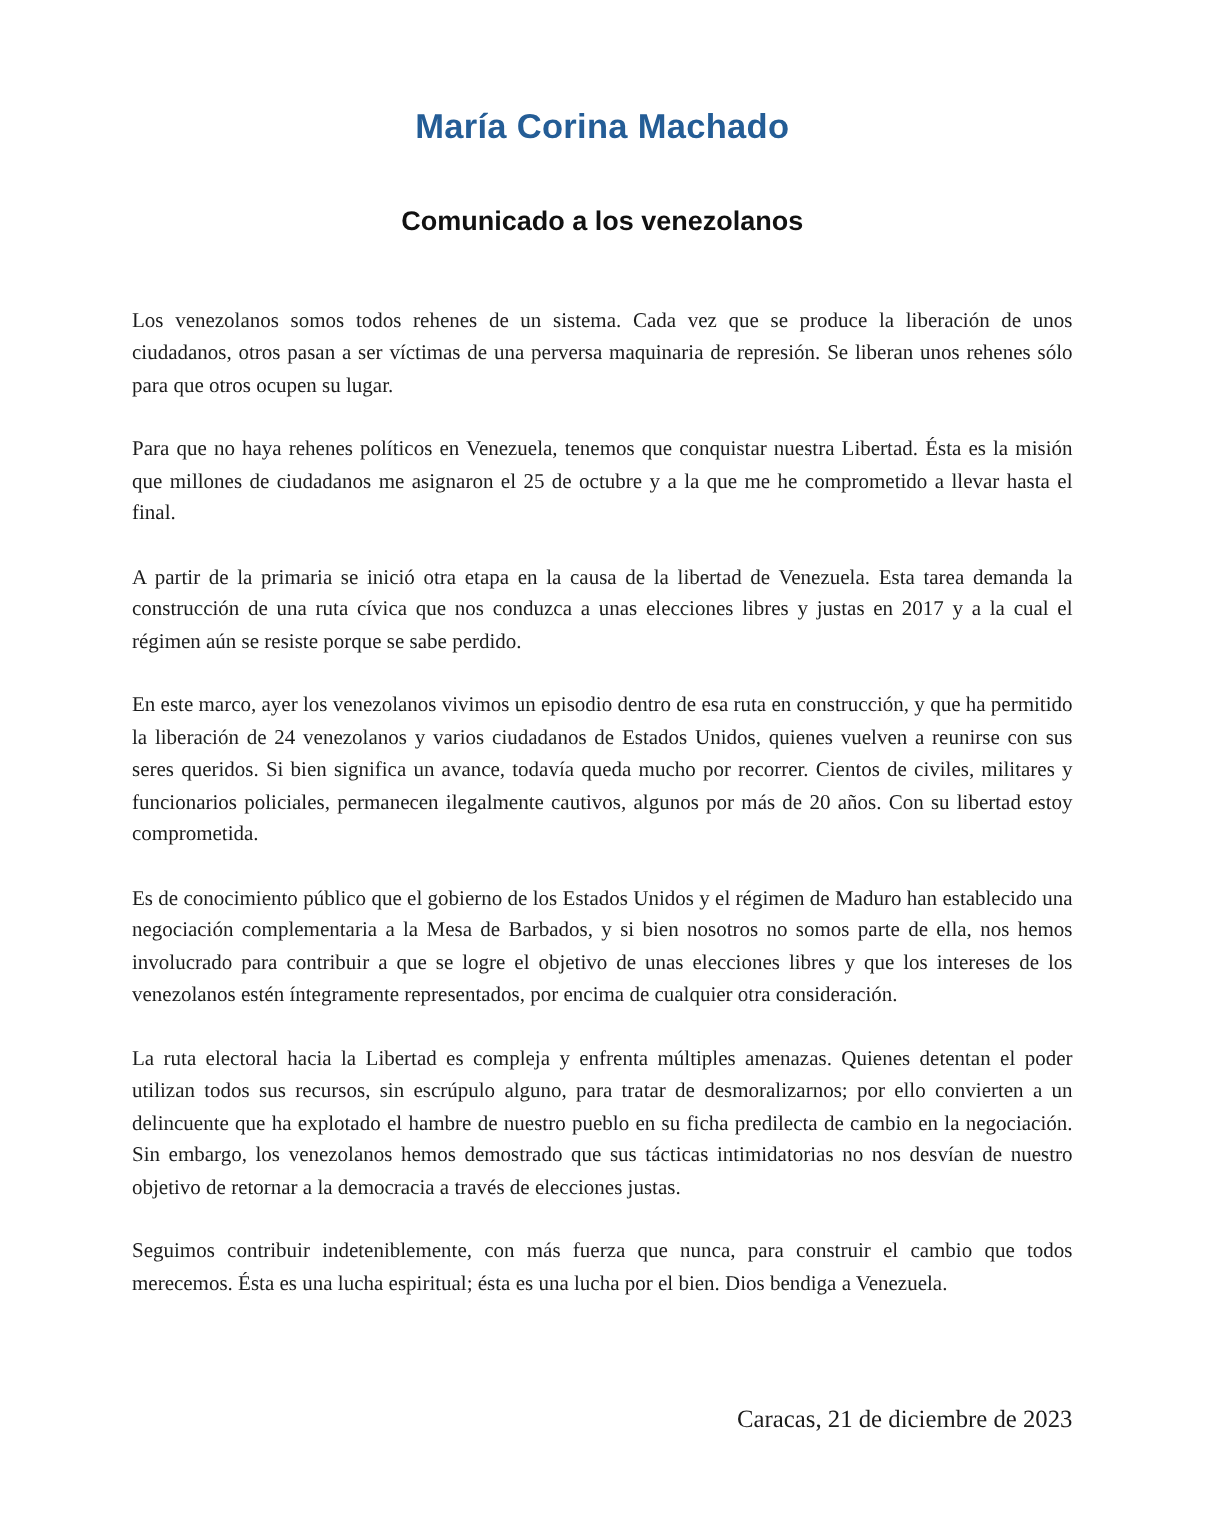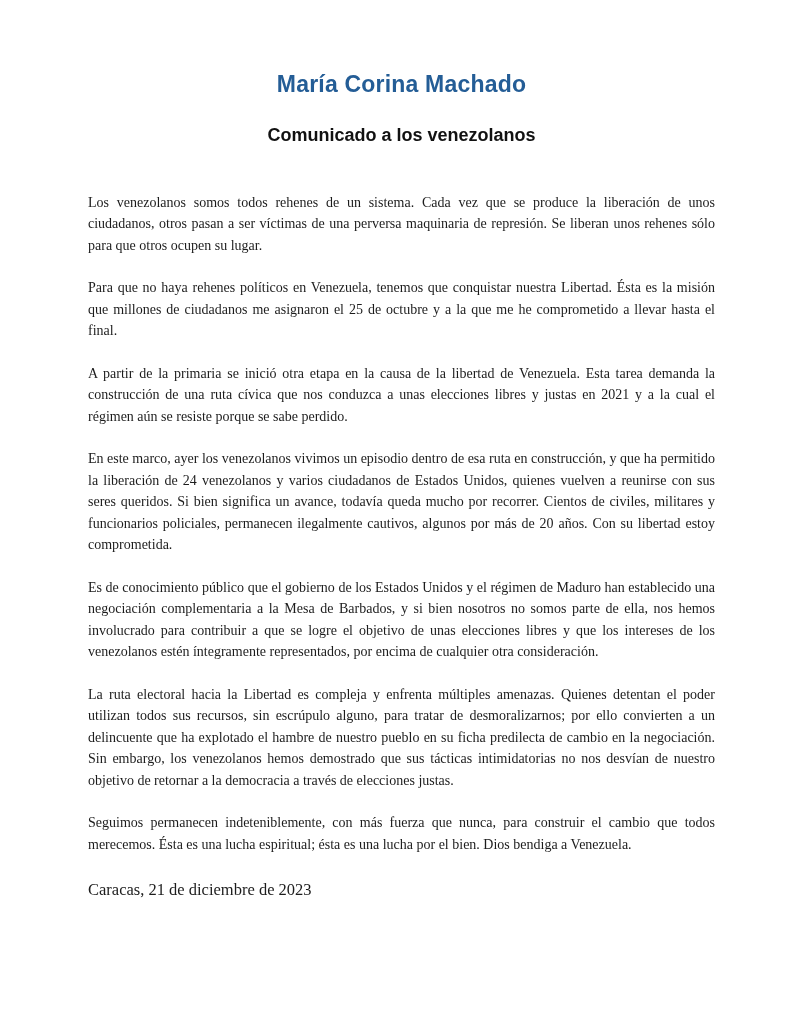--- a/index.html
+++ b/index.html
@@ -21,21 +21,21 @@
     padding: 72px 88px 0 88px;
     background: var(--page-bg);
   }
   .doc-title {
     font-family: "Liberation Sans", sans-serif;
     font-weight: bold;
     font-size: 23px;
     line-height: 1.1;
     color: var(--title-color);
     text-align: center;
-    margin: 0 0 28px 0;
+    margin: 0 0 40px 0;
     letter-spacing: 0.2px;
   }
   .doc-subtitle {
     font-family: "Liberation Sans", sans-serif;
     font-weight: bold;
     font-size: 18px;
     line-height: 1.15;
     color: #111111;
     text-align: center;
     margin: 0 0 46px 0;
@@ -46,35 +46,36 @@
     line-height: 21.5px;
     color: var(--text-color);
     text-align: justify;
     margin: 0 0 21px 0;
   }
   .dateline {
     font-family: "Liberation Serif", serif;
     font-size: 16.5px;
     line-height: 21.5px;
     color: var(--text-color);
-    margin-top: 24px;
+    text-align: right;
+    margin-top: 68px;
   }
 </style>
 </head>
 <body>
 
 <div class="page">
   <h1 class="doc-title">María Corina Machado</h1>
 
   <h2 class="doc-subtitle">Comunicado a los venezolanos</h2>
 
   <div class="doc-body">
     <p>Los venezolanos somos todos rehenes de un sistema. Cada vez que se produce la liberación de unos ciudadanos, otros pasan a ser víctimas de una perversa maquinaria de represión. Se liberan unos rehenes sólo para que otros ocupen su lugar.</p>
     <p>Para que no haya rehenes políticos en Venezuela, tenemos que conquistar nuestra Libertad. Ésta es la misión que millones de ciudadanos me asignaron el 25 de octubre y a la que me he comprometido a llevar hasta el final.</p>
-    <p>A partir de la primaria se inició otra etapa en la causa de la libertad de Venezuela. Esta tarea demanda la construcción de una ruta cívica que nos conduzca a unas elecciones libres y justas en 2021 y a la cual el régimen aún se resiste porque se sabe perdido.</p>
+    <p>A partir de la primaria se inició otra etapa en la causa de la libertad de Venezuela. Esta tarea demanda la construcción de una ruta cívica que nos conduzca a unas elecciones libres y justas en 2017 y a la cual el régimen aún se resiste porque se sabe perdido.</p>
     <p>En este marco, ayer los venezolanos vivimos un episodio dentro de esa ruta en construcción, y que ha permitido la liberación de 24 venezolanos y varios ciudadanos de Estados Unidos, quienes vuelven a reunirse con sus seres queridos. Si bien significa un avance, todavía queda mucho por recorrer. Cientos de civiles, militares y funcionarios policiales, permanecen ilegalmente cautivos, algunos por más de 20 años. Con su libertad estoy comprometida.</p>
     <p>Es de conocimiento público que el gobierno de los Estados Unidos y el régimen de Maduro han establecido una negociación complementaria a la Mesa de Barbados, y si bien nosotros no somos parte de ella, nos hemos involucrado para contribuir a que se logre el objetivo de unas elecciones libres y que los intereses de los venezolanos estén íntegramente representados, por encima de cualquier otra consideración.</p>
     <p>La ruta electoral hacia la Libertad es compleja y enfrenta múltiples amenazas. Quienes detentan el poder utilizan todos sus recursos, sin escrúpulo alguno, para tratar de desmoralizarnos; por ello convierten a un delincuente que ha explotado el hambre de nuestro pueblo en su ficha predilecta de cambio en la negociación. Sin embargo, los venezolanos hemos demostrado que sus tácticas intimidatorias no nos desvían de nuestro objetivo de retornar a la democracia a través de elecciones justas.</p>
-    <p>Seguimos permanecen indeteniblemente, con más fuerza que nunca, para construir el cambio que todos merecemos. Ésta es una lucha espiritual; ésta es una lucha por el bien. Dios bendiga a Venezuela.</p>
+    <p>Seguimos contribuir indeteniblemente, con más fuerza que nunca, para construir el cambio que todos merecemos. Ésta es una lucha espiritual; ésta es una lucha por el bien. Dios bendiga a Venezuela.</p>
   </div>
 
   <div class="dateline">Caracas, 21 de diciembre de 2023</div>
 </div>
 
 </body></html>

